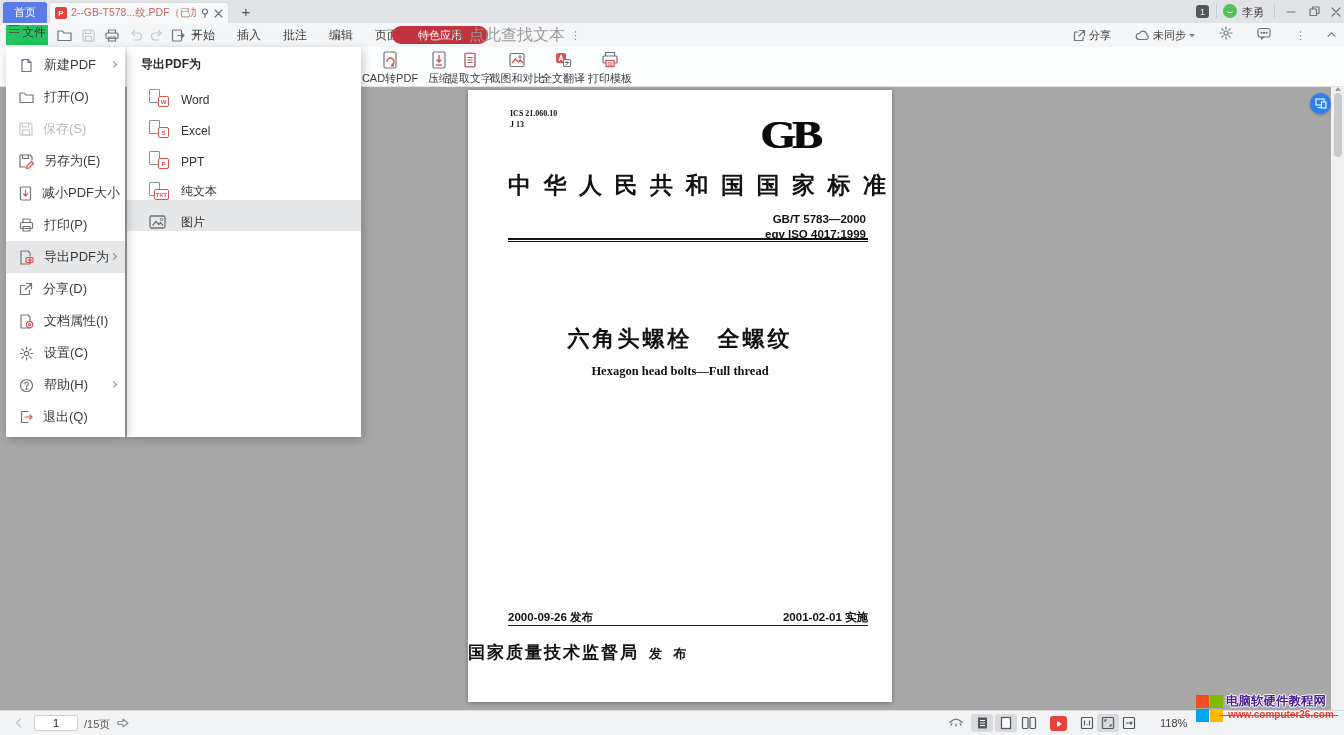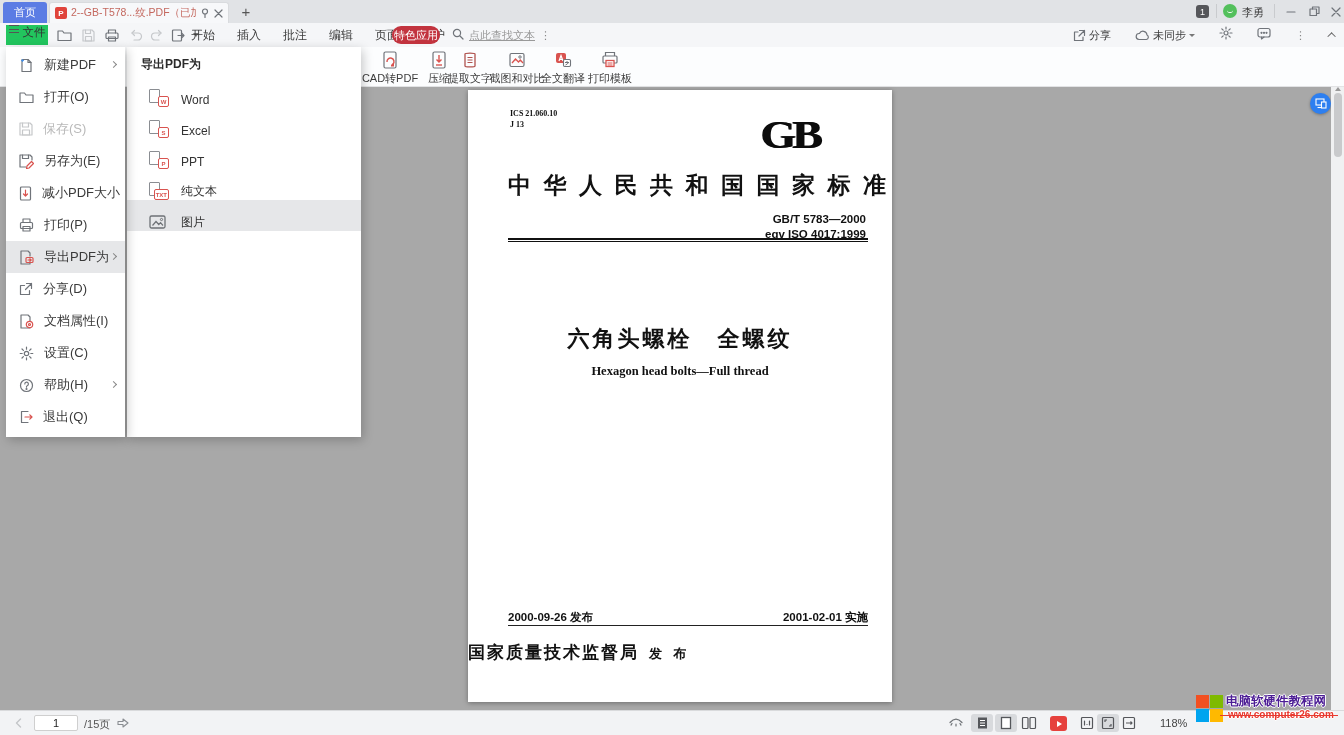--- a/index.html
+++ b/index.html
@@ -23,23 +23,23 @@
   
   .toolbar { position:absolute; left:0; top:23px; width:1344px; height:24px; background:#f5f6f8; }
   .file-btn { position:absolute; left:6px; top:2px; width:42px; height:20px; background:#22c55e; border-radius:0; display:flex; align-items:flex-start; justify-content:center; gap:4px; font-size:11.5px; color:#333; }
   .hamb { width:10px; height:8px; border-top:1.3px solid #555; border-bottom:1.3px solid #555; position:relative; }
   .hamb::after { content:""; position:absolute; left:0; top:2.6px; width:10px; border-top:1.3px solid #555; }
   .qat { position:absolute; top:2px; width:20px; height:20px; display:flex; align-items:center; justify-content:center; }
   .qat.dis { opacity:.35; }
   .caret { width:0; height:0; border-left:3.5px solid transparent; border-right:3.5px solid transparent; border-top:4px solid #777; }
   .navtabs { position:absolute; left:180px; top:0; height:24px; display:flex; align-items:center; }
   .navtab { padding:0 11px; font-size:12px; color:#3b3b3b; height:24px; display:flex; align-items:center; }
-  .pill { position:absolute; left:392px; top:3px; height:18px; padding:0 2px; border-radius:9px; background:#c2333e; color:#fff; font-size:11px; display:flex; align-items:center; }
+  .pill { position:absolute; left:392px; top:3px; height:18px; padding:0 26px; border-radius:9px; background:#c2333e; color:#fff; font-size:11px; display:flex; align-items:center; }
   .searchbox { position:absolute; left:452px; top:0; height:24px; display:flex; align-items:center; gap:5px; }
-  .search-text { font-size:11px; color:#999;text-decoration:underline; }
+  .search-text { font-size:16px; color:#999; }
   .vdots { font-size:11px; color:#888; letter-spacing:0; }
   .tb-right { position:absolute; right:8px; top:0; height:24px; display:flex; align-items:center; gap:24px; }
   .tb-right .lbl { font-size:11px; color:#3c3c3c; }
   .tb-item { display:flex; align-items:center; gap:3px; }
   .chev-up { width:6px; height:6px; border-left:1.3px solid #666; border-top:1.3px solid #666; transform:rotate(45deg) translateY(2px); }
   .dd-caret { width:0; height:0; border-left:3px solid transparent; border-right:3px solid transparent; border-top:3.5px solid #777; }
 
   
   .ribbon { position:absolute; left:0; top:47px; width:1344px; height:40px; background:#fcfdfe; border-bottom:1px solid #e2e3e5; }
   .rib-item { position:absolute; top:3px; width:70px; height:36px; display:flex; flex-direction:column; align-items:center; transform:translateX(-50%); }

